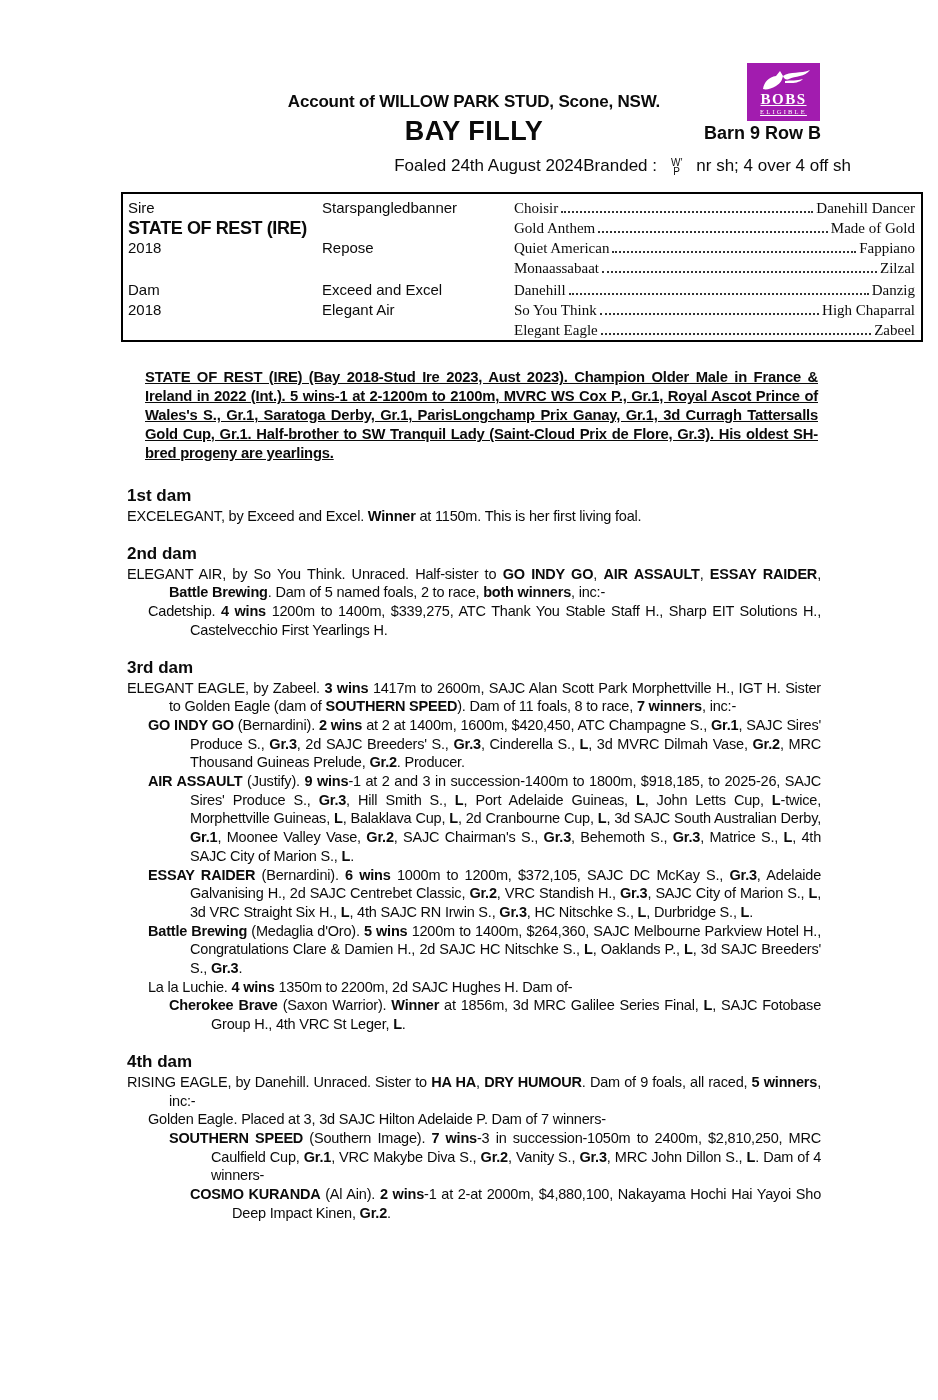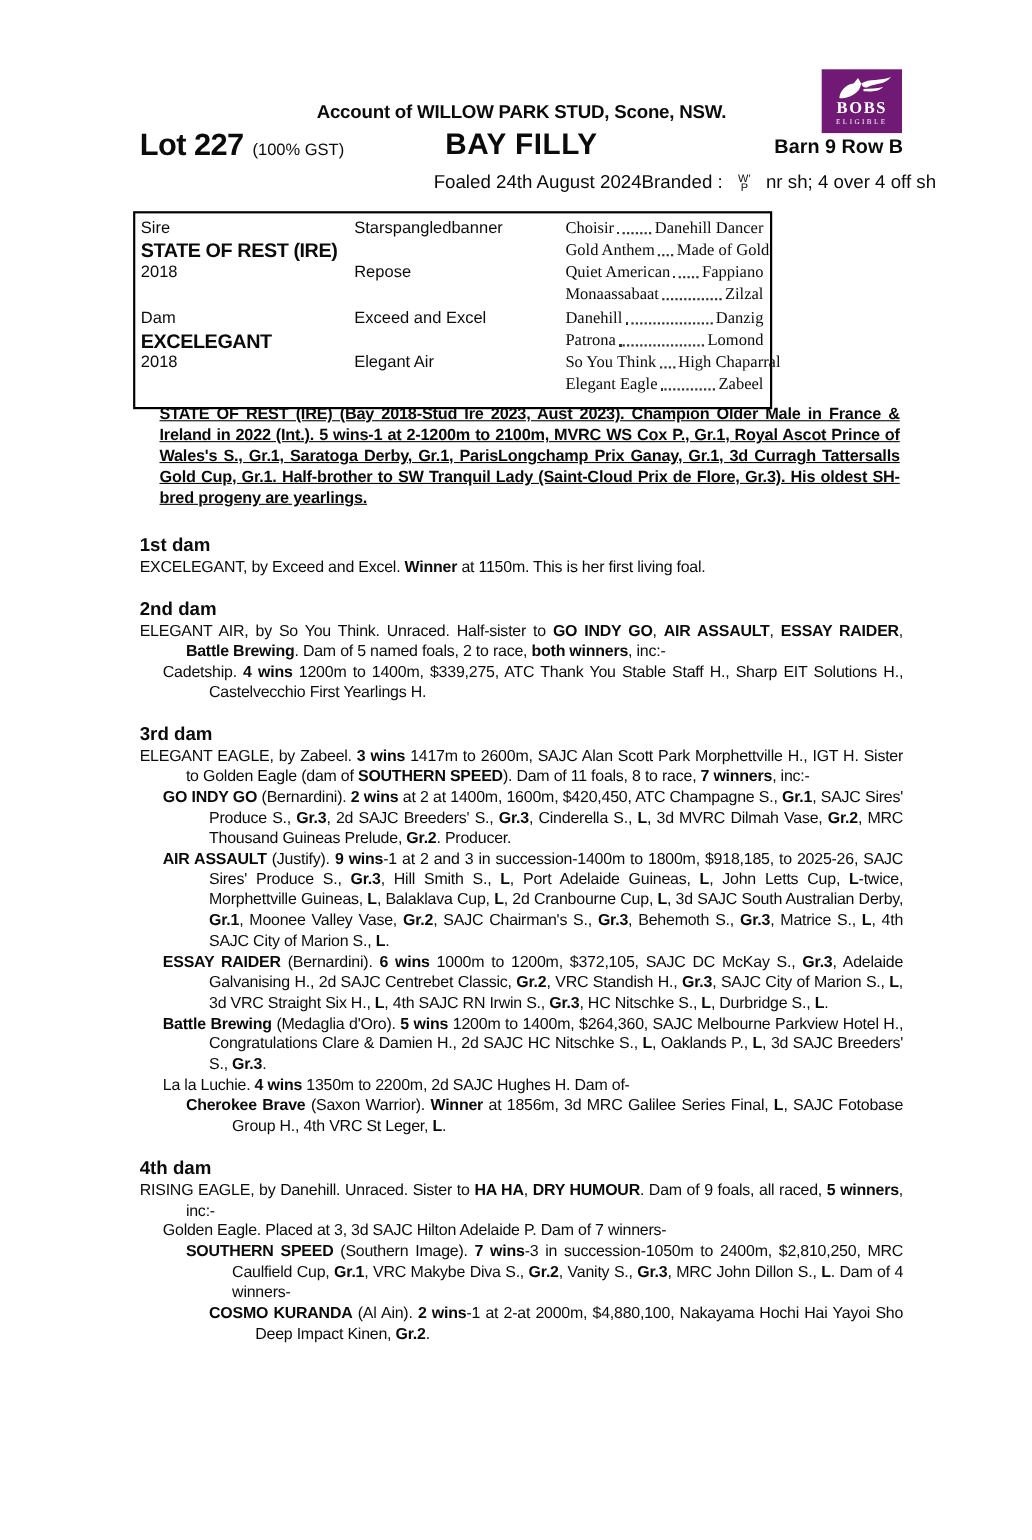--- a/index.html
+++ b/index.html
@@ -26,22 +26,22 @@
   
   .bobs{position:absolute;left:747px;top:63px;width:73px;height:58px;
         display:flex;flex-direction:column;align-items:center;justify-content:center;
         padding-top:1px;box-sizing:border-box;}
   .bobs-title{font-family:"Liberation Serif",serif;font-weight:bold;font-size:15px;
               letter-spacing:1.5px;line-height:15px;margin-top:1px;}
   .bobs-sub{font-family:"Liberation Serif",serif;font-size:6.5px;letter-spacing:2.2px;
             line-height:8px;margin-top:1px;}
 
   
-  .ped-table{position:absolute;top:192px;left:-6px;width:581px;box-sizing:border-box;
-             border:2px solid #000;padding:4px 6px 10px 5px;}
+  .ped-table{position:absolute;top:192px;left:-6px;width:802px;box-sizing:border-box;
+             border:2px solid #000;padding:4px 6px 0 5px;}
   .t-row{display:flex;height:20px;line-height:20px;font-size:15px;}
   .t-gap{margin-top:2px;}
   .t-c1{width:194px;flex:none;white-space:nowrap;overflow:visible;}
   .t-bold{font-weight:bold;font-size:18px;letter-spacing:-0.4px;}
   .t-c2{width:192px;flex:none;white-space:nowrap;}
   .t-c3{flex:1;display:flex;min-width:0;}
   .t-a,.t-b{white-space:nowrap;flex:none;font-family:Liberation Serif, serif;}
   .leader{flex:1;border-bottom:2px dotted #333;margin:0 3px 5px 3px;min-width:14px;}
 
   
@@ -59,39 +59,35 @@
   .lv0{margin-left:0;padding-left:42px;text-indent:-42px;}
   .lv1{margin-left:21px;padding-left:42px;text-indent:-42px;}
   .lv2{margin-left:42px;padding-left:42px;text-indent:-42px;}
   .lv3{margin-left:63px;padding-left:42px;text-indent:-42px;}
 </style>
 </head>
 <body>
 
 <div class="page">
 
-  <div class="bobs" id="bobs-badge" style="background: #701a75; color: rgb(255, 255, 255);">
+  <div class="bobs" id="bobs-badge" style="background: #a21caf; color: rgb(255, 255, 255); text-decoration: underline;">
     <svg width="54" height="22" viewBox="0 0 54 22">
       <path d="M6 20 C7 13 12 8 19 7 L23 2 L26 7 C25 11 24 14 19 17 C14 20 9 21 6 20 Z" fill="#ffffff"></path>
       <path d="M26 7 C33 2 44 5 53 1 C48 8 38 7 32 10 C29 11.5 27 10 26 7 Z" fill="#ffffff"></path>
       <path d="M28 12 C34 11 40 12 46 10 C41 15 33 14 28 14 Z" fill="#ffffff"></path>
     </svg>
     <div class="bobs-title">BOBS</div>
     <div class="bobs-sub">ELIGIBLE</div>
   </div>
 
   <div class="content">
 
     <div class="account">Account of WILLOW PARK STUD, Scone, NSW.</div>
 
     <div class="lot-row">
-      <div class="lot-left">
-        <span class="lot-num">Lot 227</span>
-        <span class="gst">(100% GST)</span>
-      </div>
       <div class="horse-title">BAY FILLY</div>
       <div class="barn">Barn 9 Row B</div>
     </div>
 
     <div class="foaled-row">
       <span>Foaled 24th August 2024</span>
       <span class="branded">
         <span>Branded :</span>
         <span class="brand-stack">
           <span>W′</span>
@@ -141,29 +137,20 @@
         <div class="t-row t-gap">
           <span class="t-c1">Dam</span>
           <span class="t-c2">Exceed and Excel</span>
           <span class="t-c3">
             <span class="t-a">Danehill</span>
             <span class="leader"></span>
             <span class="t-b">Danzig</span>
           </span>
         </div>
         <div class="t-row">
-          <span class="t-c1 t-bold">EXCELEGANT</span>
-          <span class="t-c2"></span>
-          <span class="t-c3">
-            <span class="t-a">Patrona</span>
-            <span class="leader"></span>
-            <span class="t-b">Lomond</span>
-          </span>
-        </div>
-        <div class="t-row">
           <span class="t-c1">2018</span>
           <span class="t-c2">Elegant Air</span>
           <span class="t-c3">
             <span class="t-a">So You Think</span>
             <span class="leader"></span>
             <span class="t-b">High Chaparral</span>
           </span>
         </div>
         <div class="t-row">
           <span class="t-c1"></span>

